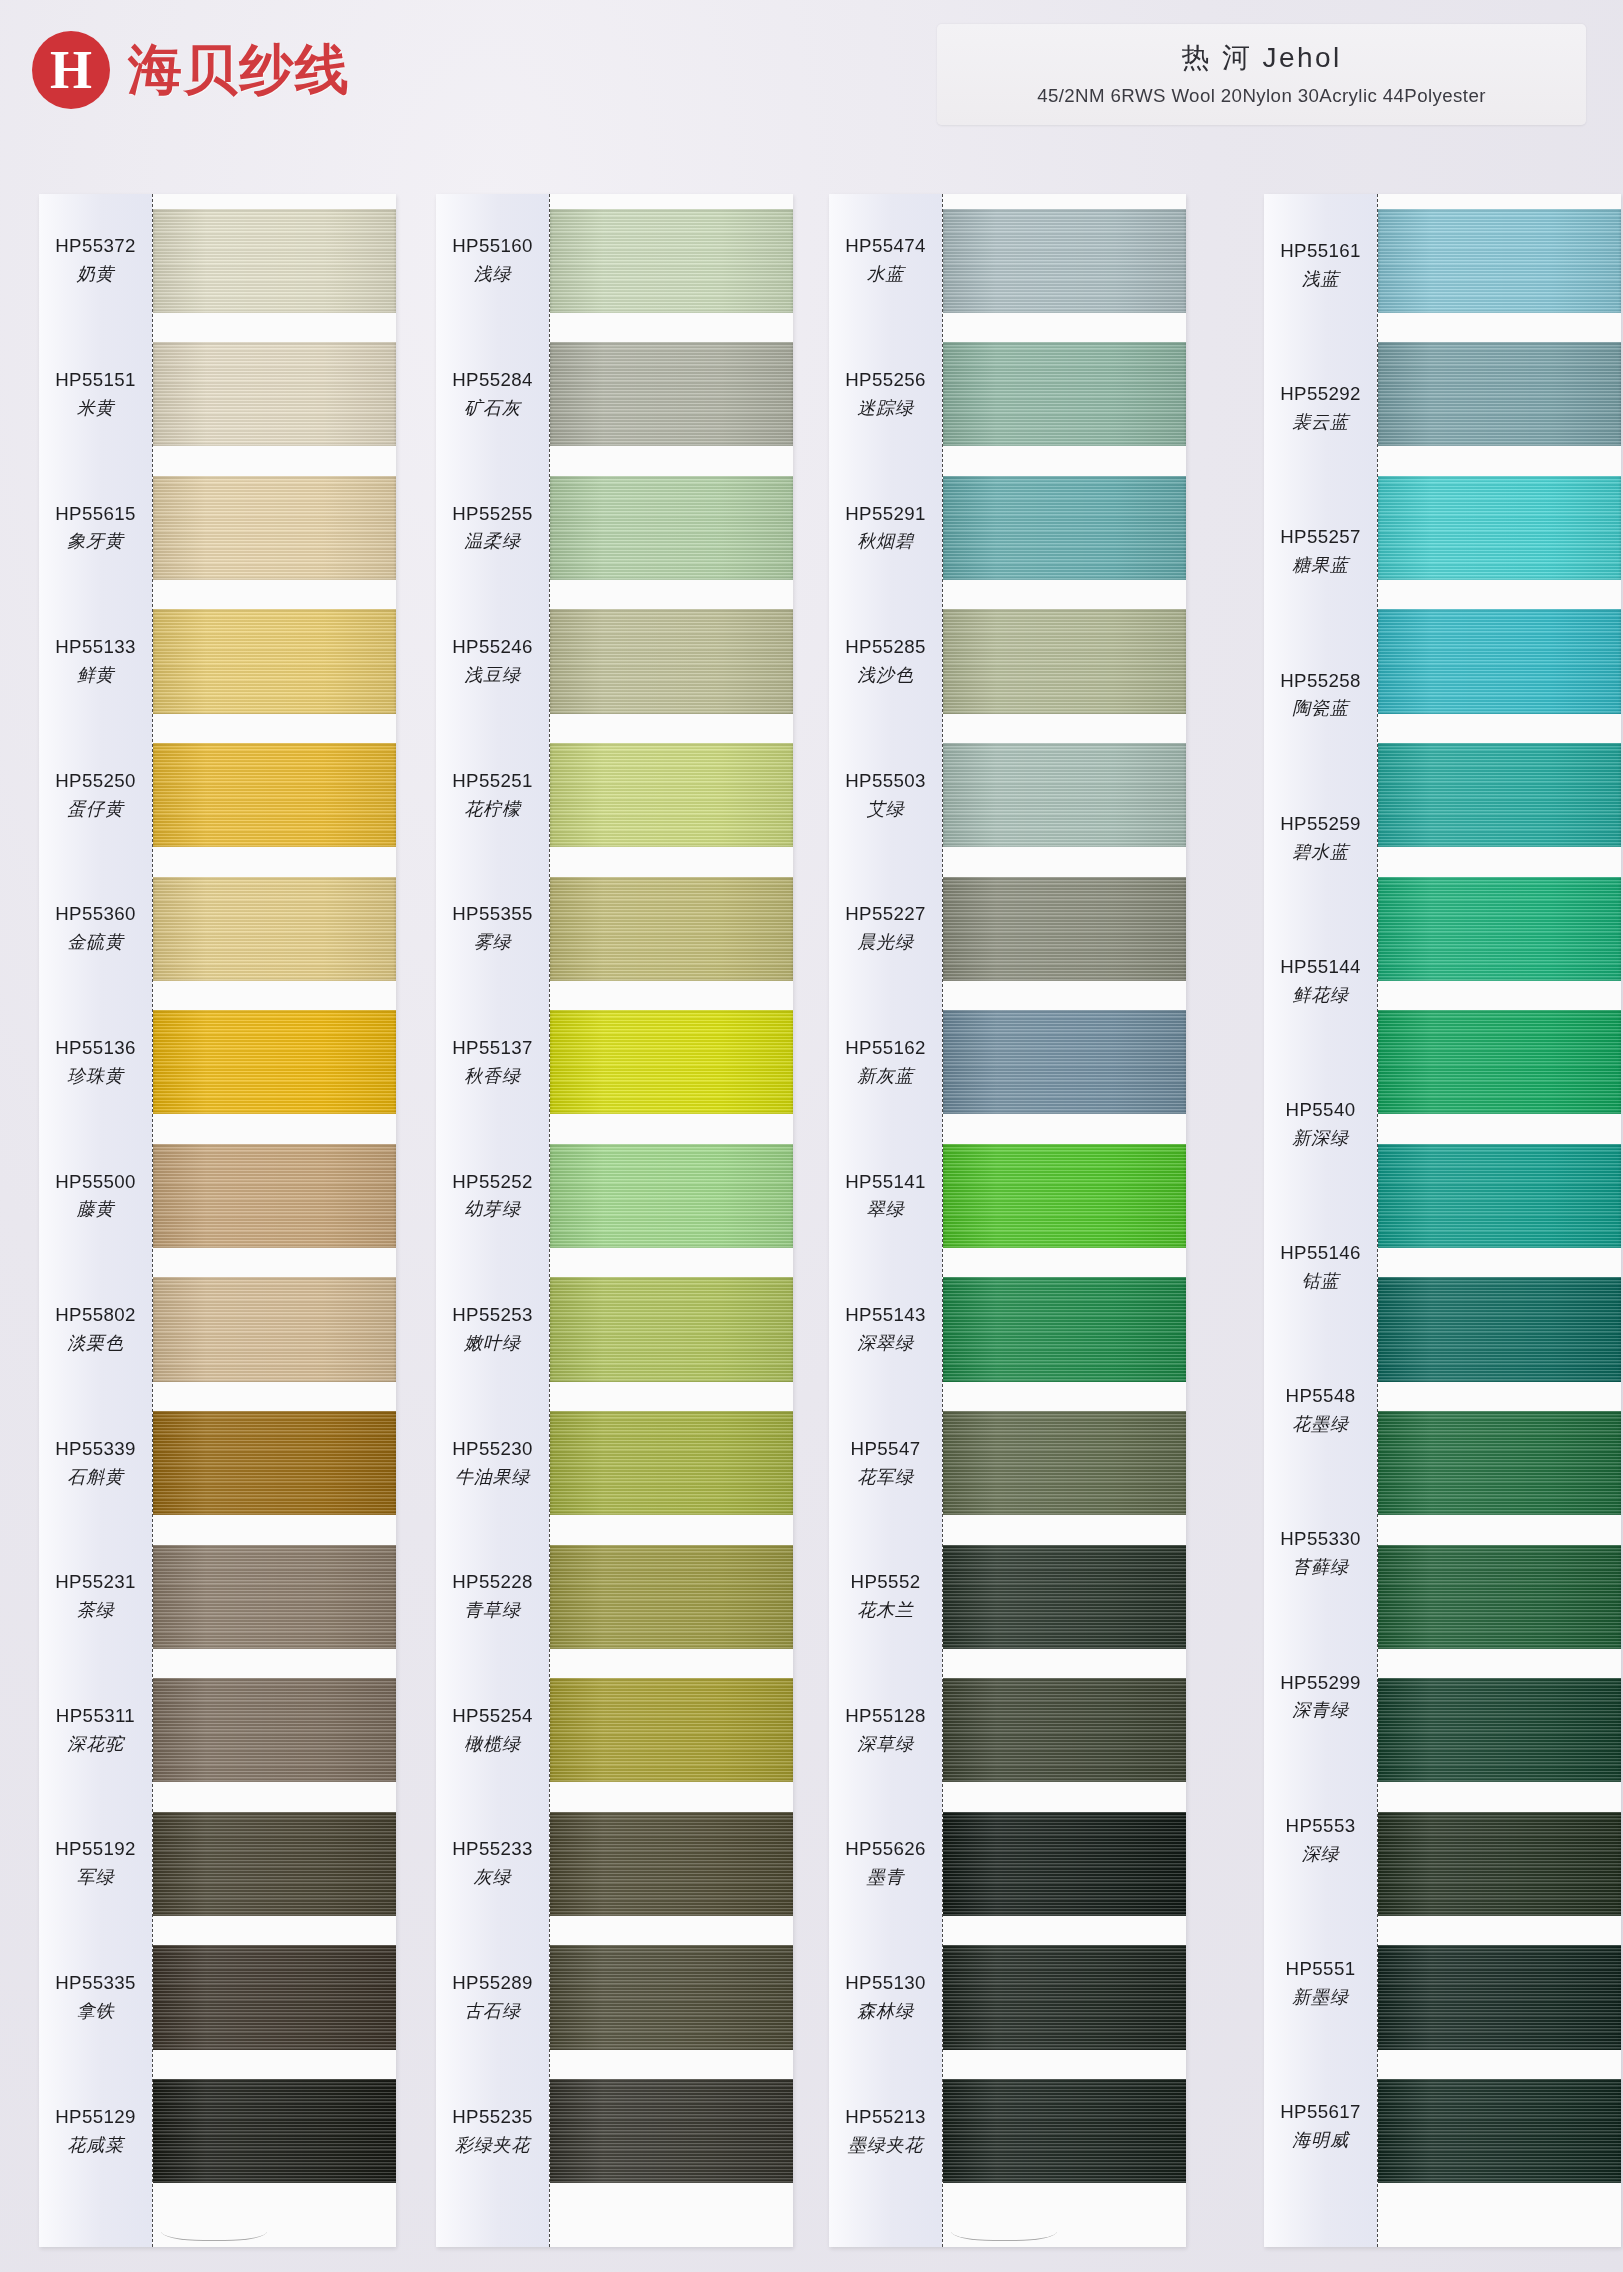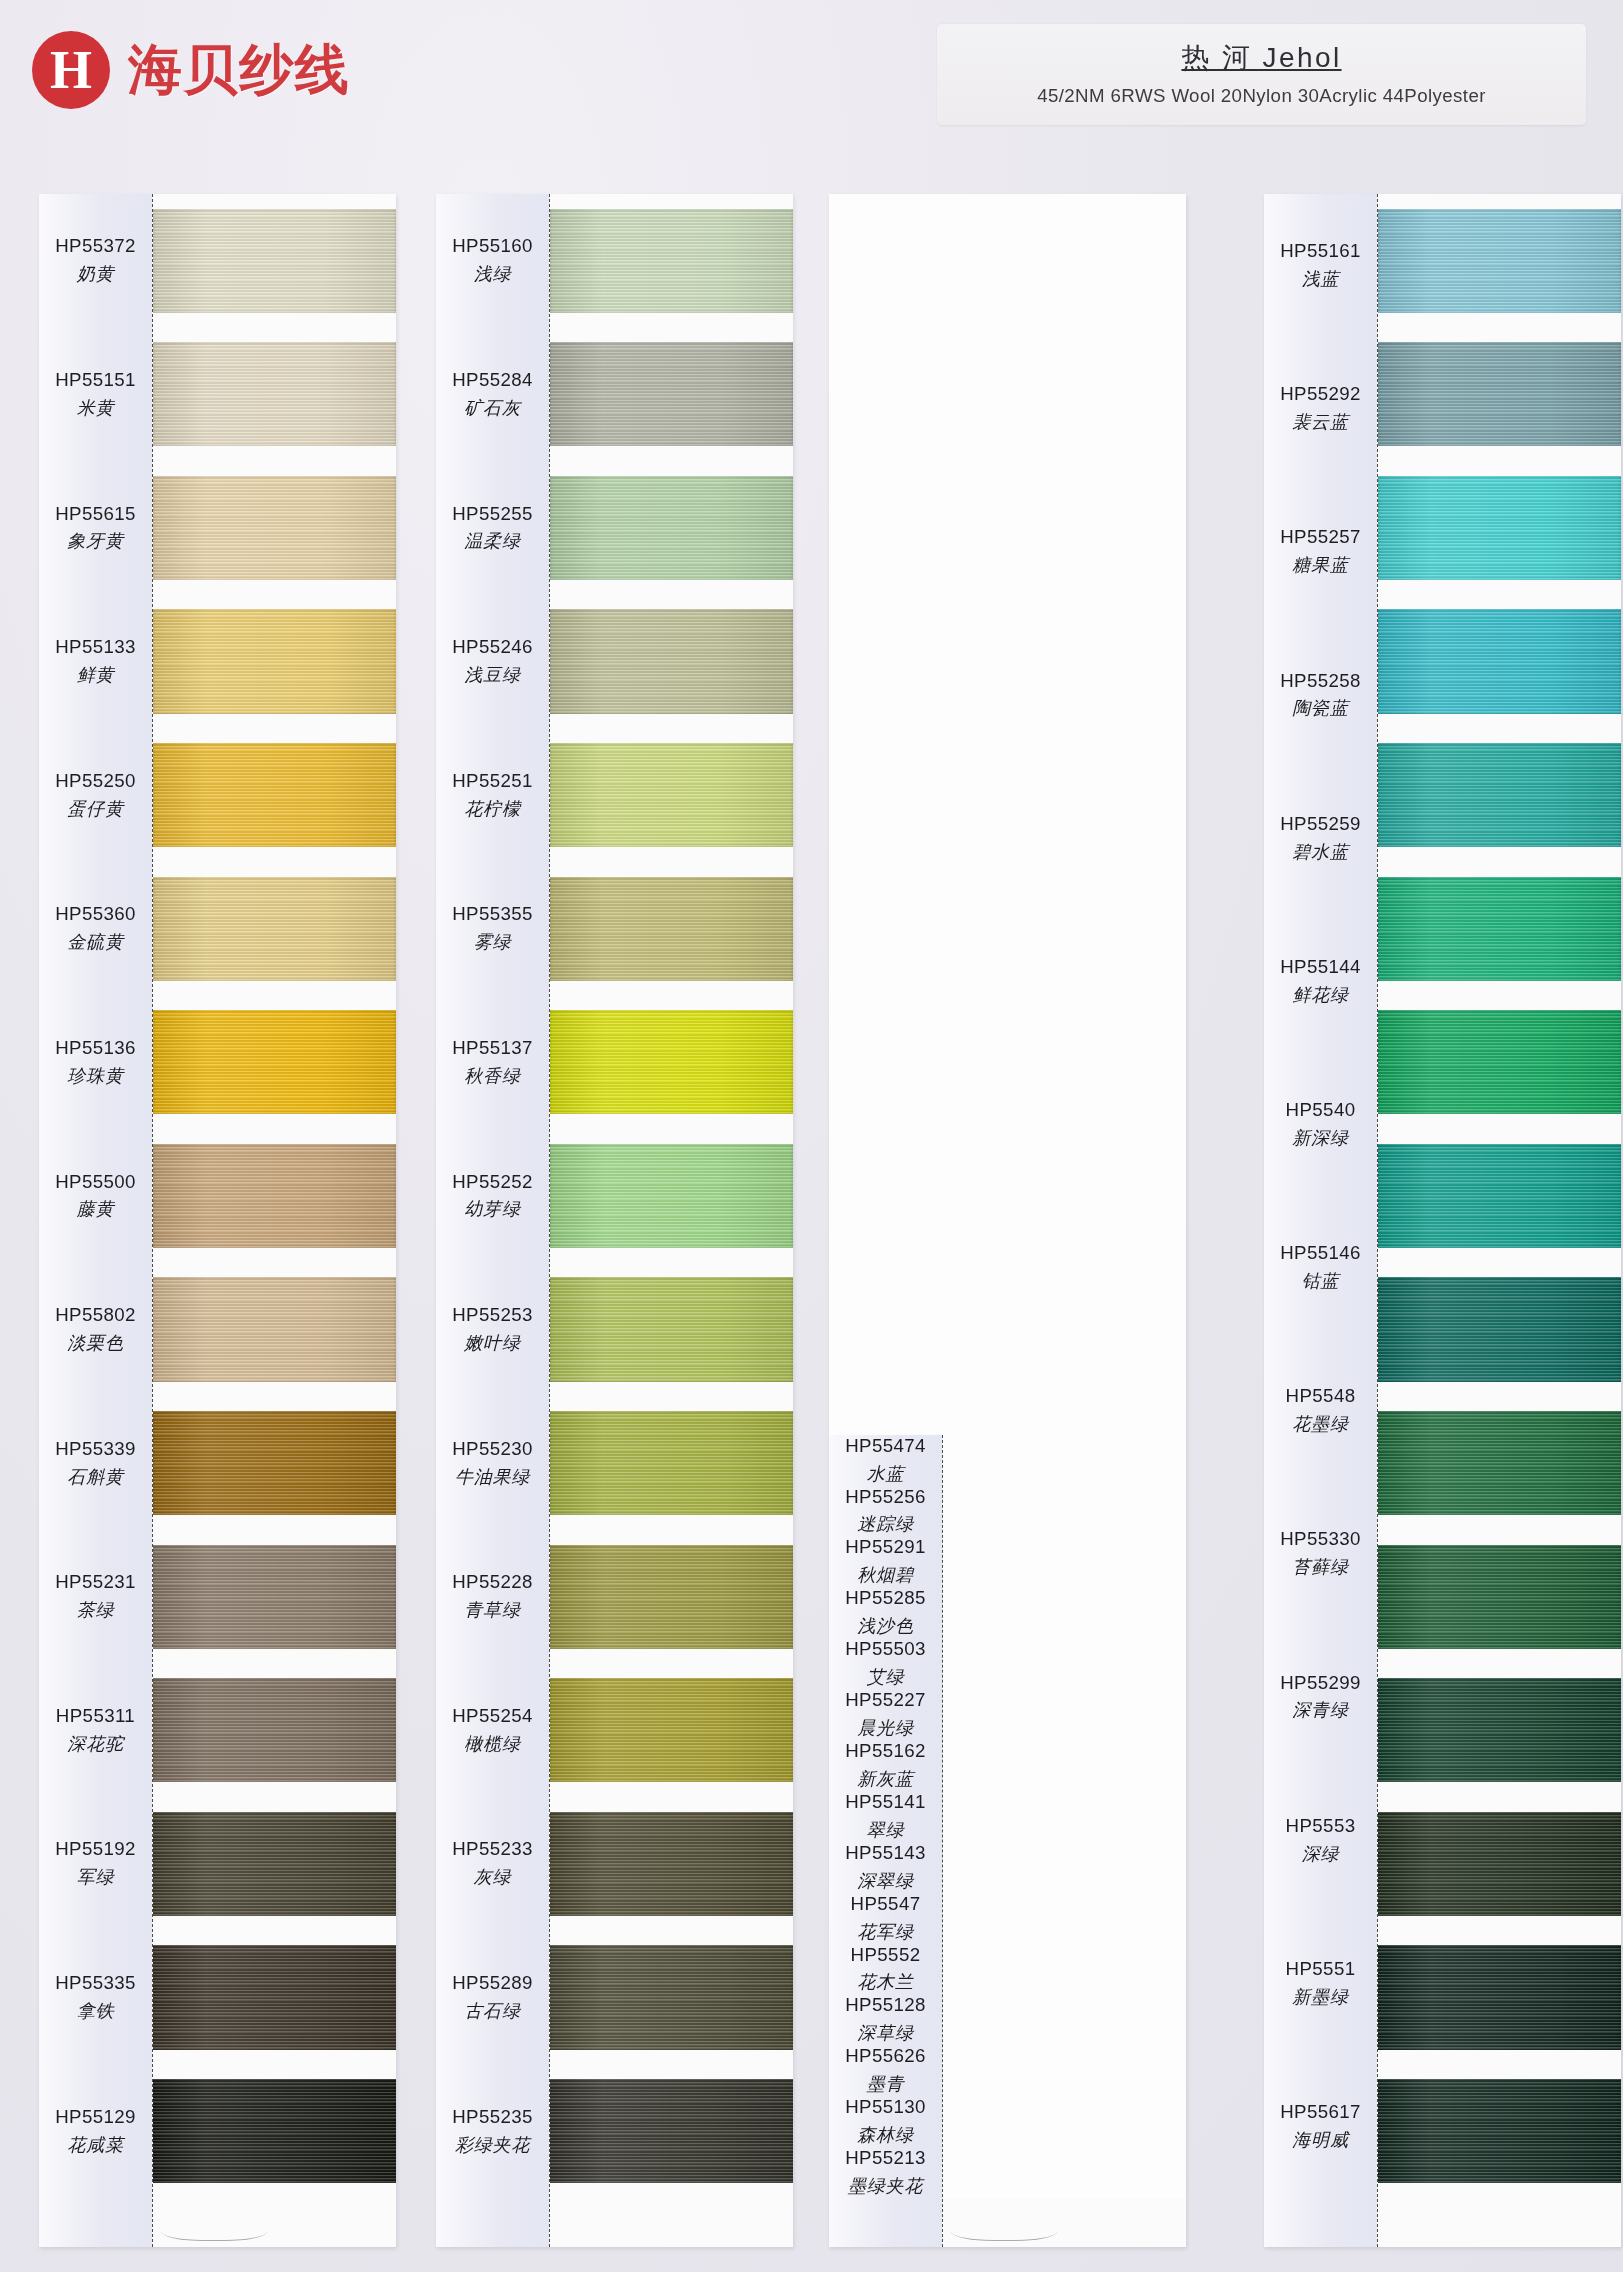--- a/index.html
+++ b/index.html
@@ -49,21 +49,20 @@
     border-radius: 4.9px;
     box-shadow: 0 0.8px 2.4px rgba(0,0,0,.07);
     text-align: center;
     color: #3a3a40;
   }
   .spec-title {
     font-size: 28px;
     letter-spacing: 2.4px;
     margin-bottom: 2px;
     color: #2f2f35;
-    text-decoration: underline;
   }
   .spec-line {
     font-size: 18.7px;
     letter-spacing: 0.4px;
     margin-top: 8px;
     color: #3b3b42;
   }
   
   .board {
     position: absolute;
@@ -75,21 +74,21 @@
     top: 0;
     width: 357px;
     height: 2053px;
     background: #fdfdfd;
     box-shadow: 0.8px 1.6px 4px rgba(0,0,0,.10);
     display: flex;
     margin-top: 24px;
   }
   .col.c1 { left: 39px; }
   .col.c2 { left: 436px; }
-  .col.c3 { left: 829px; align-items: flex-end; }
+  .col.c3 { left: 829px; }
   .col.c4 { left: 1264px; }
 
   .label-strip {
     width: 114px;
     flex: 0 0 114px;
     background: linear-gradient(90deg,#fafafd 0%, #e8e9f3 55%, #e4e6f2 100%);
     border-right: 1.6px dashed #4b4b4b;
     display: flex;
     flex-direction: column;
     position: relative;

